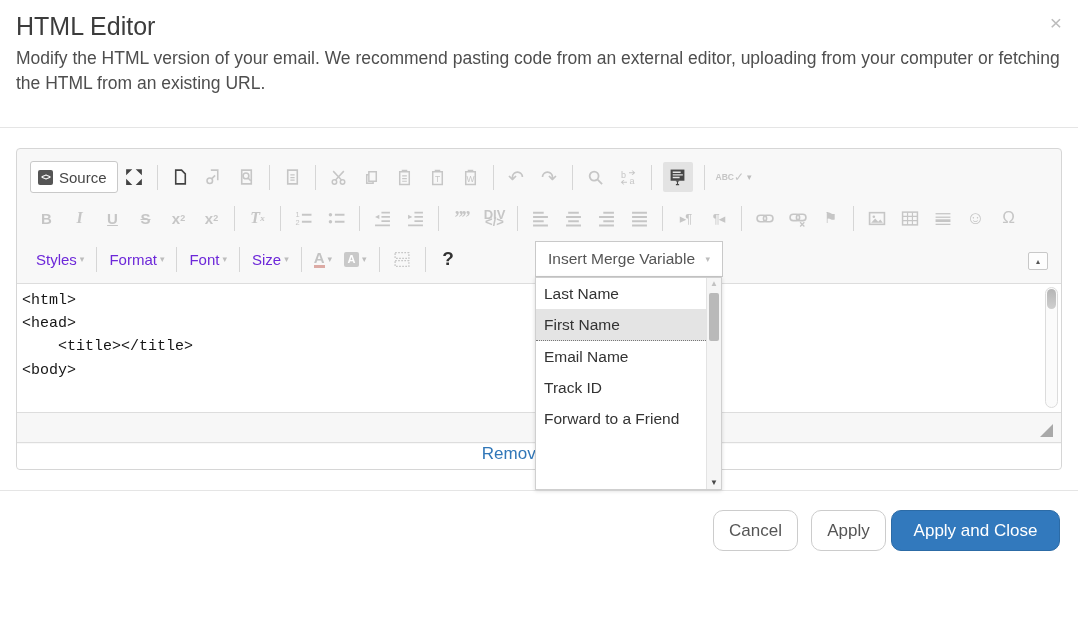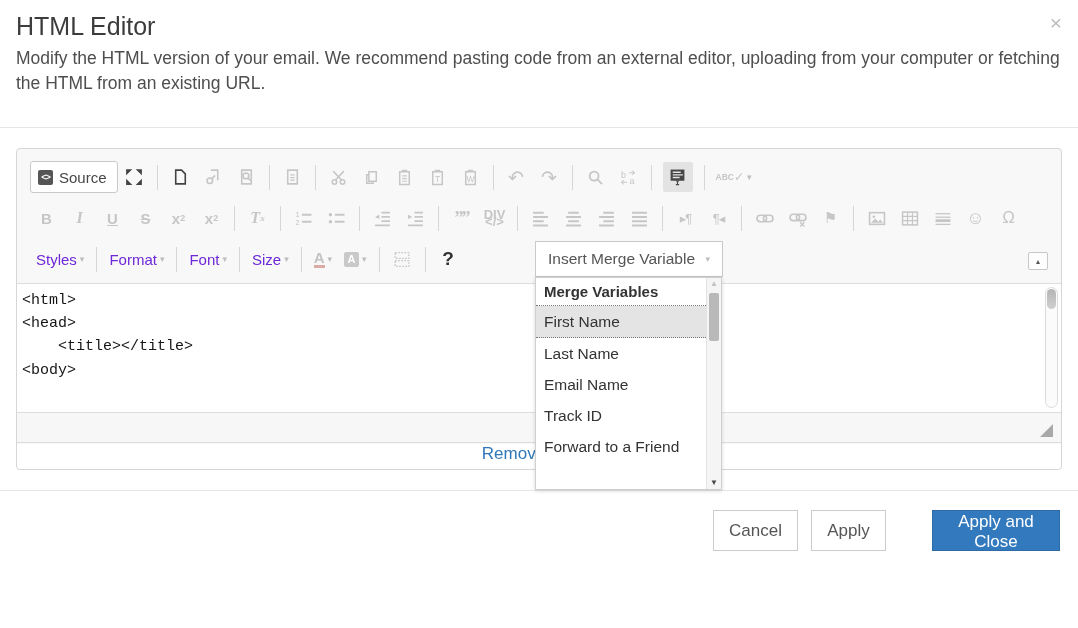--- a/index.html
+++ b/index.html
@@ -82,25 +82,25 @@
              border-bottom:1px dotted #777;margin-right:15px;}
   .dd-item{height:31px;line-height:31px;padding-left:8px;font-size:15.5px;color:#333;cursor:pointer;
            margin-right:15px;white-space:nowrap;overflow:hidden;}
   .dd-item.selected{background:#e4e4e4;border-bottom:1px dotted #777;}
   .dd-scroll{position:absolute;right:0;top:0;width:15px;height:100%;background:#f5f5f5;
              border-left:1px solid #e3e3e3;box-sizing:border-box;}
   .dd-up{position:absolute;top:1px;left:0;width:100%;text-align:center;font-size:8px;color:#c2c2c2;cursor:pointer;}
   .dd-thumb{position:absolute;top:15px;left:2px;width:10px;height:48px;background:#b9b9b9;border-radius:2px;cursor:pointer;}
   .dd-down{position:absolute;bottom:2px;left:0;width:100%;text-align:center;font-size:8px;color:#474747;cursor:pointer;}
   
-  .btn{position:absolute;top:510px;height:41px;border-radius:0;border:1px solid #ccc;background:#fff;
+  .btn{position:absolute;top:510px;height:41px;border-radius:10px;border:1px solid #ccc;background:#fff;
        color:#555;font-size:17px;font-family:"Liberation Sans",sans-serif;cursor:pointer;box-sizing:border-box;}
   #btn-cancel{right:280px;width:85px;}
   #btn-apply{right:192px;width:75px;}
-  #btn-apply-close{right:18px;width:128px;background:#3279bd;border-color:#2c6ba6;color:#fff;}
+  #btn-apply-close{right:18px;width:169px;background:#3279bd;border-color:#2c6ba6;color:#fff;}
 </style>
 </head>
 <body>
 
 <div class="dlg-title">HTML Editor</div>
 <div class="dlg-desc">Modify the HTML version of your email. We recommend pasting code from an external editor, uploading from your computer or fetching the HTML from an existing URL.</div>
 <div class="dlg-close">×</div>
 <div class="hr" id="hr-top"></div>
 
 <div class="editor">
@@ -394,23 +394,22 @@
   <div class="strip">
     <div class="resize-handle"></div>
   </div>
 
   <div class="remove-row">
     <a class="remove-link" href="#">Remove HTML</a>
   </div>
 </div>
 
 <div class="dropdown">
-  <div class="dd-header">Merge Variables</div>
+  <div class="dd-item">Last Name</div>
   <div class="dd-item selected">First Name</div>
-  <div class="dd-item">Last Name</div>
   <div class="dd-item">Email Name</div>
   <div class="dd-item">Track ID</div>
   <div class="dd-item">Forward to a Friend</div>
   <div class="dd-scroll">
     <div class="dd-up">▲</div>
     <div class="dd-thumb"></div>
     <div class="dd-down">▼</div>
   </div>
 </div>
 

